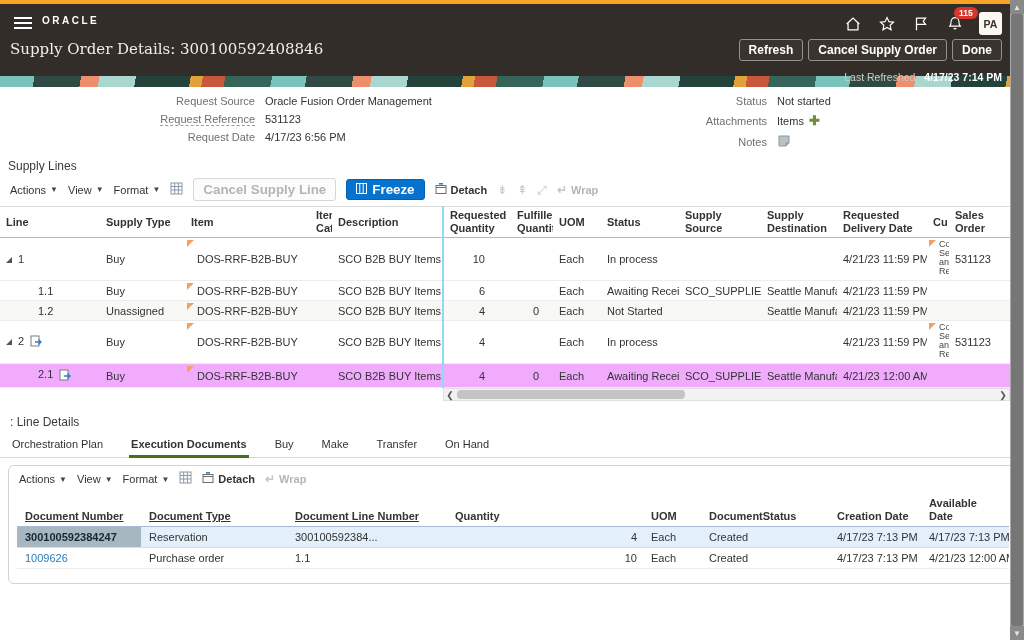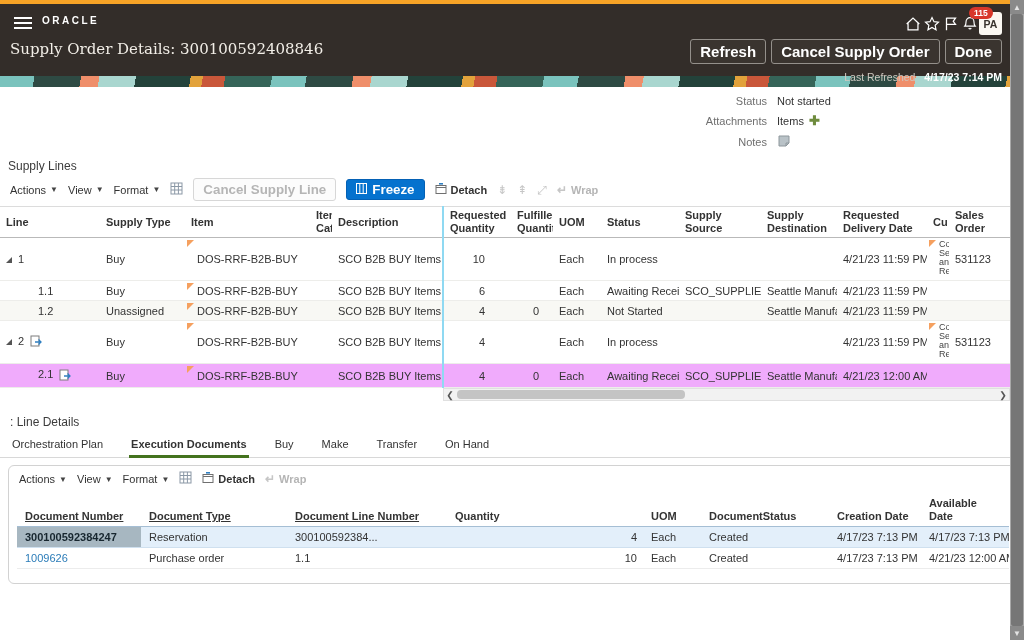--- a/index.html
+++ b/index.html
@@ -9,31 +9,31 @@
 
   
   .top-strip { height:4px; background:#f7a326; }
 
   
   .masthead { position:relative; height:72px; background:#332d29; }
   .hamburger { position:absolute; left:14px; top:13px; width:18px; height:13px; cursor:pointer; }
   .hamburger i { display:block; height:2px; background:#fff; margin-bottom:3px; }
   .logo { position:absolute; left:42px; top:11px; color:#fff; font-size:10px; font-weight:bold;
           letter-spacing:2.5px; }
-  .glyph-row { position:absolute; right:22px; top:8px; display:flex; align-items:center; }
+  .glyph-row { position:absolute; right:22px; top:8px; display:flex; align-items:center; gap:15px; }
   .gicon { position:relative; width:19px; height:19px; display:flex; align-items:center; justify-content:center; }
   .badge { position:absolute; top:-7px; left:9px; background:#d8372a; color:#fff; font-size:8.5px;
            font-weight:bold; border-radius:8px; padding:1px 5px; line-height:10px; }
   .avatar { width:23px; height:23px; background:#fbf8f2; color:#39332d; font-size:10.5px; font-weight:bold;
             display:flex; align-items:center; justify-content:center; border-radius:3px; }
   .page-title { position:absolute; left:10px; top:36px; color:#f2eee7; font-size:15px;
                 font-family:"DejaVu Serif", serif; }
   .hdr-buttons { position:absolute; right:22px; top:35px; display:flex; gap:5px; }
   .hbtn { background:#3a342f; border:1px solid #94908b; border-radius:3px; color:#fff;
-          font-size:15px; font-weight:bold; padding:3px 9px; cursor:pointer; white-space:nowrap; }
+          font-size:12px; font-weight:bold; padding:3px 9px; cursor:pointer; white-space:nowrap; }
   .last-refreshed { position:absolute; right:22px; top:59px; font-size:10.5px; color:#cfc9c1;margin-top:8px; }
   .last-refreshed b { color:#fff; margin-left:6px; }
 
   
   .banner { height:11px; background:
      repeating-linear-gradient(100deg,
        #7ac3bd 0 34px, #2e4a43 34px 80px, #ef8e6a 80px 98px, #a9d6cf 98px 134px,
        #23423a 134px 188px, #e2a23b 188px 200px, #c9573a 200px 222px, #356458 222px 268px); }
 
   
@@ -171,20 +171,34 @@
 
     <div class="last-refreshed">
       <span>Last Refreshed</span>
       <b>4/17/23 7:14 PM</b>
     </div>
   </div>
 
   <div class="banner"></div>
 
   <div class="summary">
+    <div class="fleft">
+      <div class="frow">
+        <span class="flabel">Request Source</span>
+        <span class="fvalue">Oracle Fusion Order Management</span>
+      </div>
+      <div class="frow">
+        <span class="flabel"><span class="dashed">Request Reference</span></span>
+        <span class="fvalue">531123</span>
+      </div>
+      <div class="frow">
+        <span class="flabel">Request Date</span>
+        <span class="fvalue">4/17/23 6:56 PM</span>
+      </div>
+    </div>
     <div class="fright">
       <div class="frow">
         <span class="flabel">Status</span>
         <span class="fvalue">Not started</span>
       </div>
       <div class="frow">
         <span class="flabel">Attachments</span>
         <span class="fvalue">Items</span>
         <span class="plus">✚</span>
       </div>

